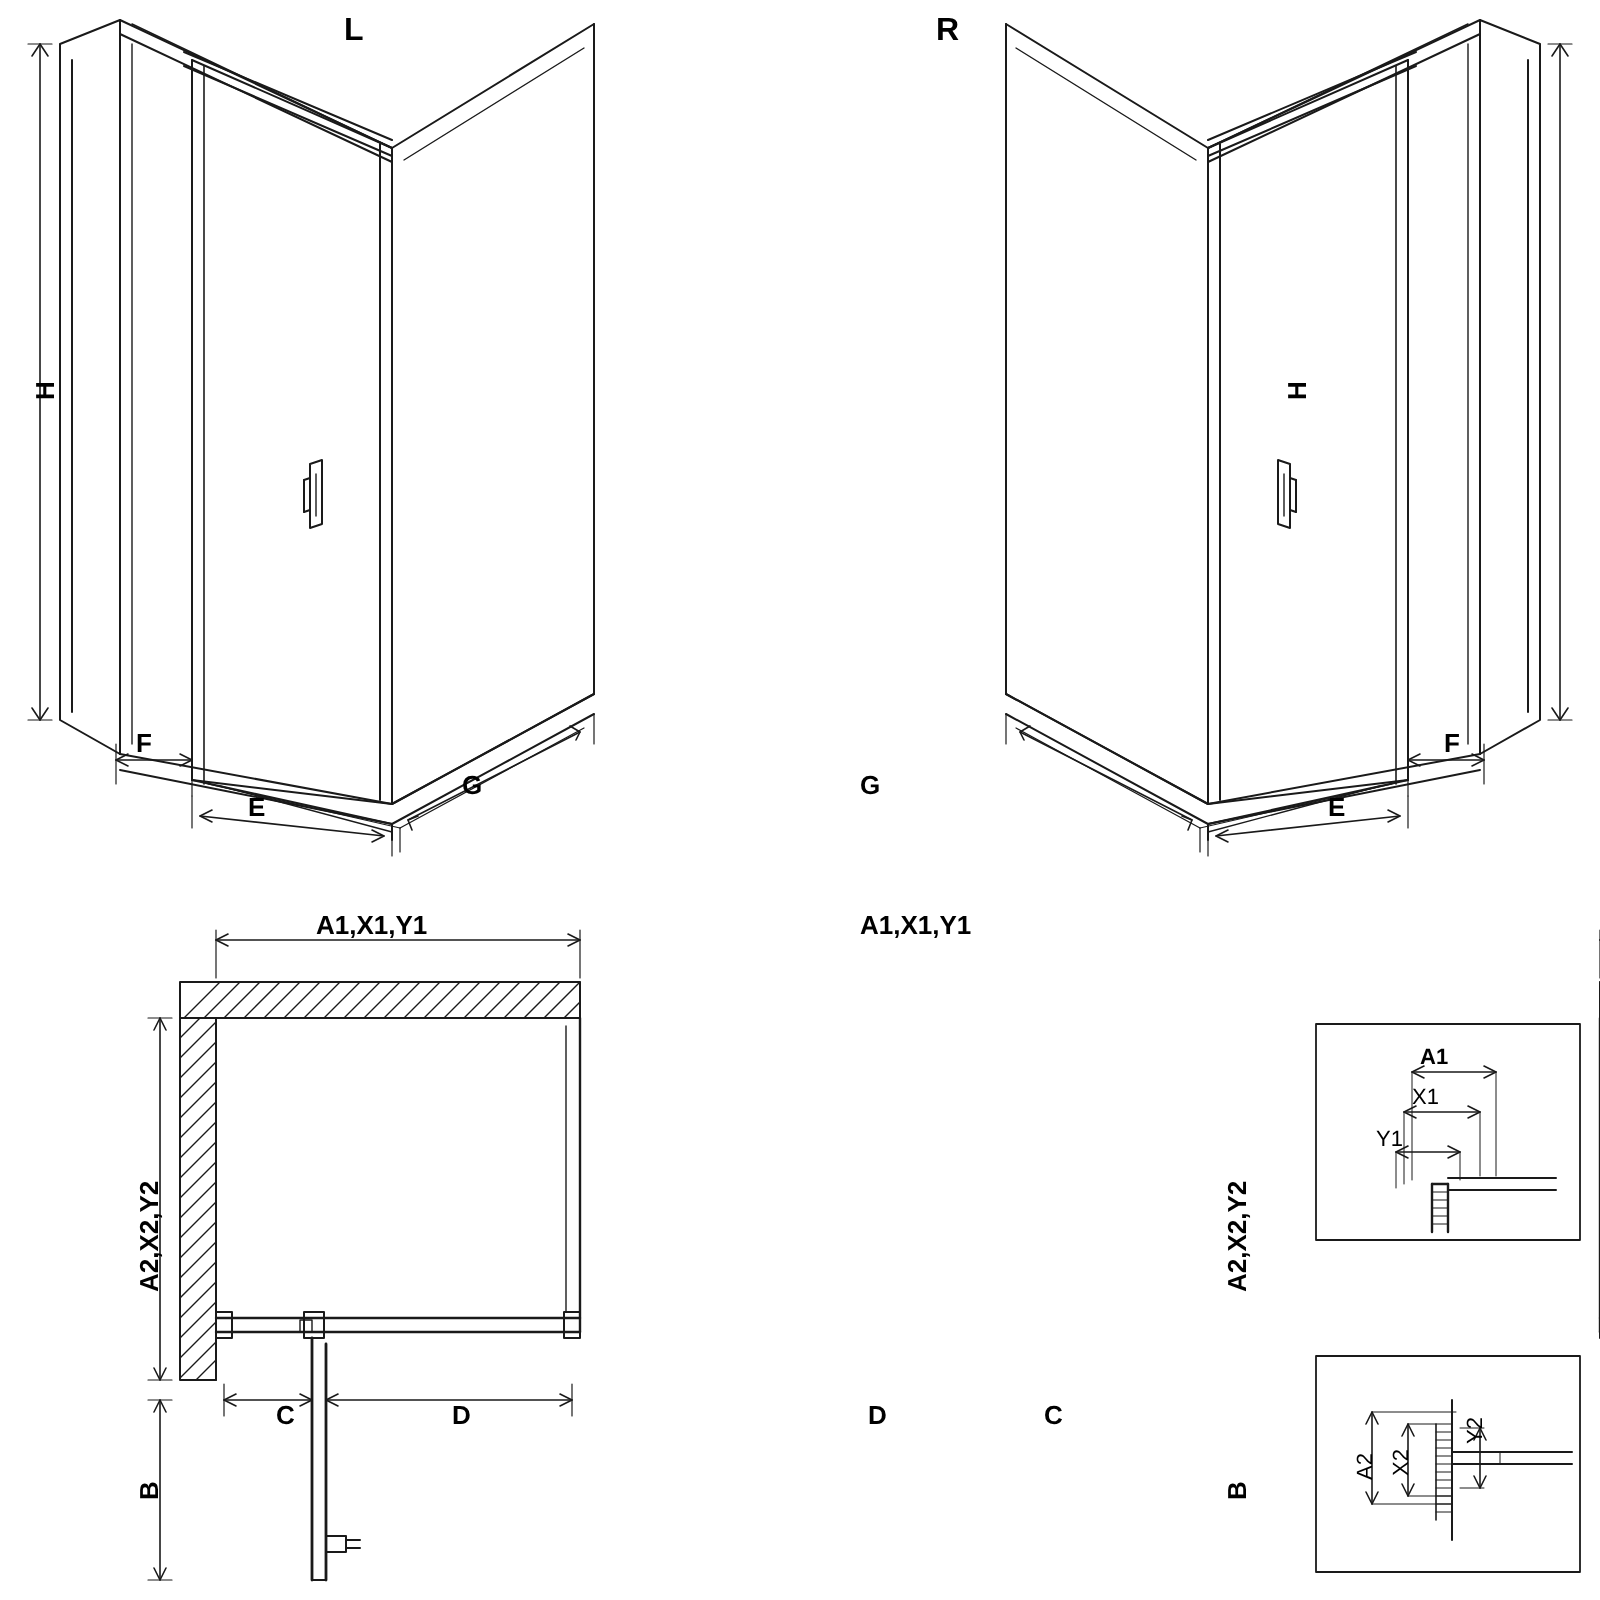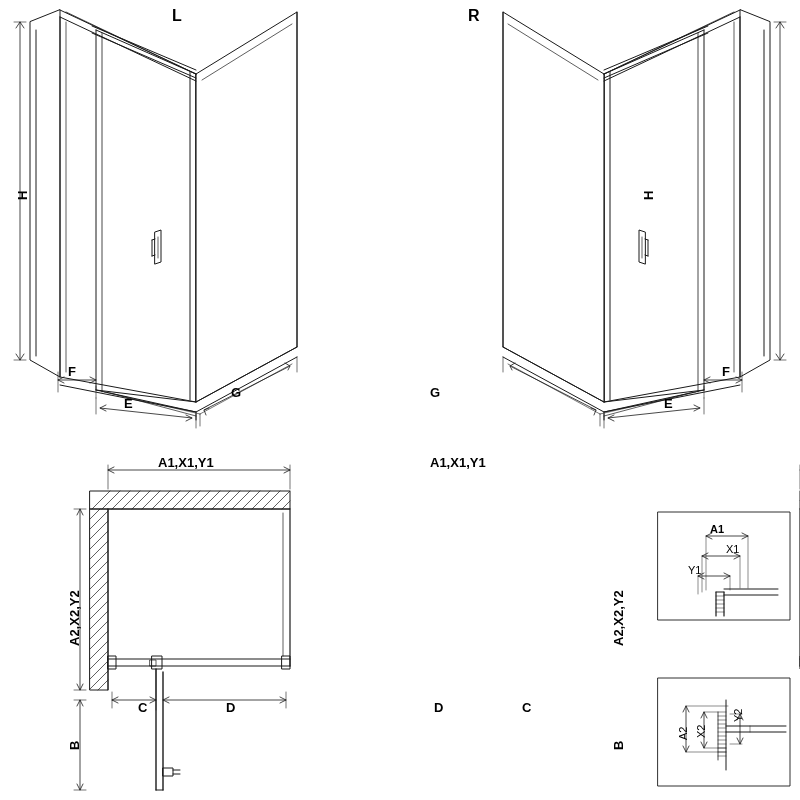--- a/index.html
+++ b/index.html
@@ -464,20 +464,20 @@
   <div class="lbl" style="left:226px; top:701px;">D</div>
   <div class="lbl rot" style="left:68px; top:750px;">B</div>
 
   <div class="lbl" style="left:430px; top:456px;">A1,X1,Y1</div>
   <div class="lbl rot" style="left:612px; top:646px;">A2,X2,Y2</div>
   <div class="lbl" style="left:434px; top:701px;">D</div>
   <div class="lbl" style="left:522px; top:701px;">C</div>
   <div class="lbl rot" style="left:612px; top:750px;">B</div>
 
   <div class="lbl small" style="left:710px; top:524px;font-weight:bold;">A1</div>
-  <div class="lbl small" style="left:706px; top:544px;margin-left:20px;">X1</div>
+  <div class="lbl small" style="left:706px; top:544px;">X1</div>
   <div class="lbl small" style="left:688px; top:565px;text-align:right;">Y1</div>
 
   <div class="lbl small rot" style="left:678px; top:740px;">A2</div>
   <div class="lbl small rot" style="left:696px; top:738px;">X2</div>
   <div class="lbl small rot" style="left:733px; top:722px;">Y2</div>
 
 </div>
 
 </body></html>

